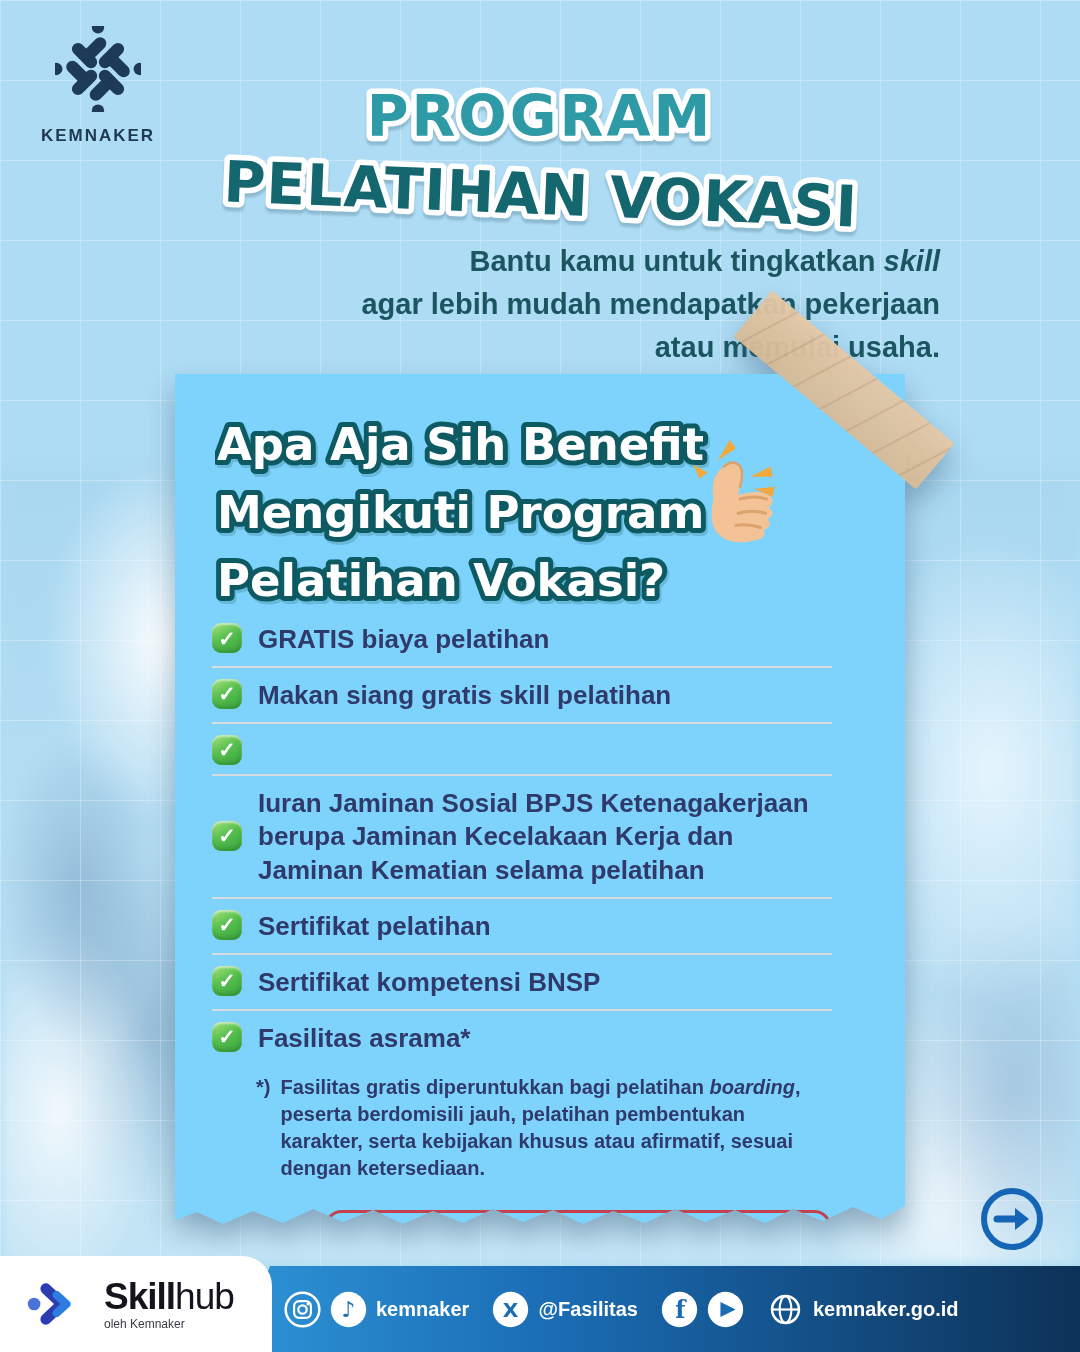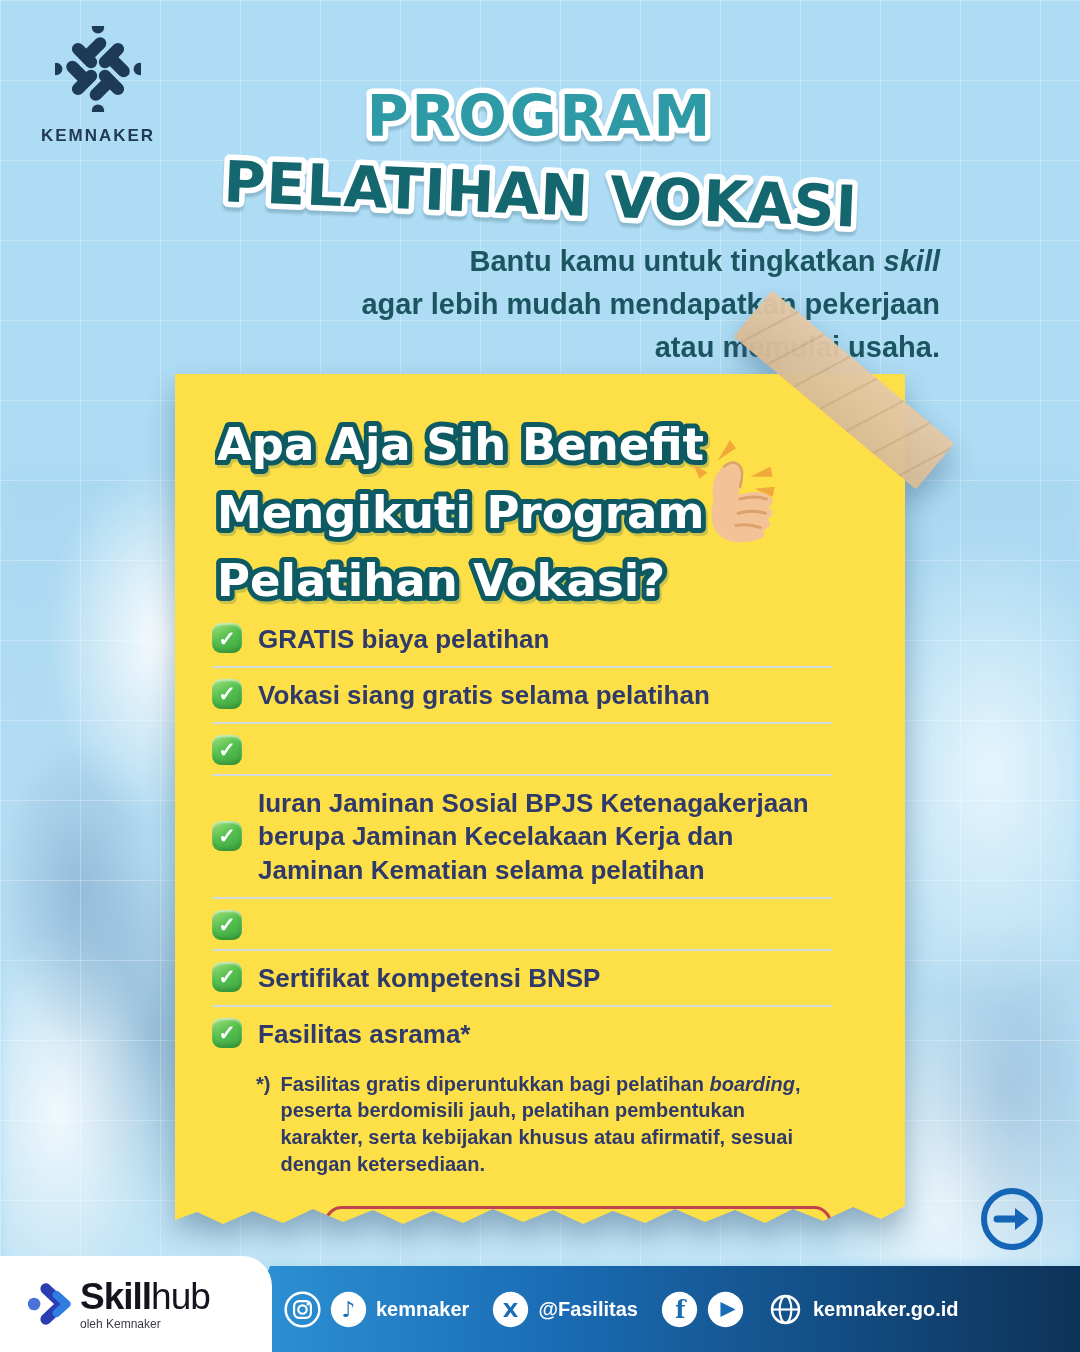--- a/index.html
+++ b/index.html
@@ -42,21 +42,21 @@
     position:absolute; left:140px; top:240px; width:800px;
     text-align:right; font-size:29px; font-weight:bold; color:#1a5560; line-height:1.48;
   }
   .subtitle .it { font-style:italic; }
   
   .card-wrap {
     position:absolute; left:175px; top:374px; width:730px; height:862px;
     filter:drop-shadow(0 14px 14px rgba(60,95,125,.45));
   }
   .card {
-    position:absolute; inset:0; background:#fde047;
+    position:absolute; inset:0; background:#7dd3fc;
     clip-path: polygon(0 0, 730px 0, 730px 832px, 706px 845px, 678px 833px, 648px 847px,
       618px 835px, 590px 849px, 560px 836px, 530px 848px, 500px 835px, 470px 849px,
       438px 837px, 408px 850px, 378px 836px, 348px 848px, 318px 835px, 288px 849px,
       258px 837px, 228px 850px, 198px 836px, 168px 848px, 138px 835px, 108px 849px,
       78px 837px, 48px 850px, 22px 838px, 0 846px);
   }
   .tape {
     position:absolute; right:-58px; top:-14px; width:238px; height:60px;
     background:
       repeating-linear-gradient(112deg, rgba(160,120,80,0) 0 30px, rgba(150,110,75,.22) 30px 32px),
@@ -98,21 +98,21 @@
   .footer-blue {
     position:absolute; left:236px; right:0; top:10px; bottom:0;
     clip-path:polygon(34px 0, 100% 0, 100% 100%, 0 100%);
     background:linear-gradient(90deg,#2e93d6 0%, #1a6cb4 38%, #0d3258 100%);
   }
   .footer-white {
     position:absolute; left:0; top:0; bottom:0; width:272px; background:#ffffff;
     border-top-right-radius:30px;
     display:flex; align-items:center; padding-left:26px;
   }
-  .skillhub { display:flex; align-items:center; gap:0; }
+  .skillhub { display:flex; align-items:center; gap:24px; }
   .skillhub svg { width:54px; height:54px; }
   .skillhub-text { line-height:1; }
   .skillhub-main { font-size:37px; color:#14141e; letter-spacing:-1px; }
   .skill { font-weight:bold; }
   .hub { font-weight:normal; }
   .skillhub-sub { font-size:12px; color:#3a3a44; text-align:left; margin-top:3px; }
   .socials {
     position:absolute; left:284px; right:10px; top:10px; bottom:0;
     display:flex; align-items:center; gap:9px; color:#fff;
   }
@@ -183,34 +183,35 @@
 
     <div class="card-content">
 
       <div class="benefit-row">
         <span class="check">✓</span>
         <span class="benefit-text">GRATIS biaya pelatihan</span>
       </div>
       <div class="sep"></div>
       <div class="benefit-row">
         <span class="check">✓</span>
-        <span class="benefit-text">Vokasi siang gratis selama pelatihan</span>
+        <span class="benefit-text">Makan siang gratis skill pelatihan</span>
       </div>
       <div class="sep"></div>
       <div class="benefit-row">
         <span class="check">✓</span>
       </div>
       <div class="sep"></div>
       <div class="benefit-row">
         <span class="check" style="margin-top:36px;">✓</span>
         <span class="benefit-text">Iuran Jaminan Sosial BPJS Ketenagakerjaan berupa Jaminan Kecelakaan Kerja dan Jaminan Kematian selama pelatihan</span>
       </div>
       <div class="sep"></div>
       <div class="benefit-row">
         <span class="check">✓</span>
+        <span class="benefit-text">Sertifikat pelatihan</span>
       </div>
       <div class="sep"></div>
       <div class="benefit-row">
         <span class="check">✓</span>
         <span class="benefit-text">Sertifikat kompetensi BNSP</span>
       </div>
       <div class="sep"></div>
       <div class="benefit-row">
         <span class="check">✓</span>
         <span class="benefit-text">Fasilitas asrama*</span>

